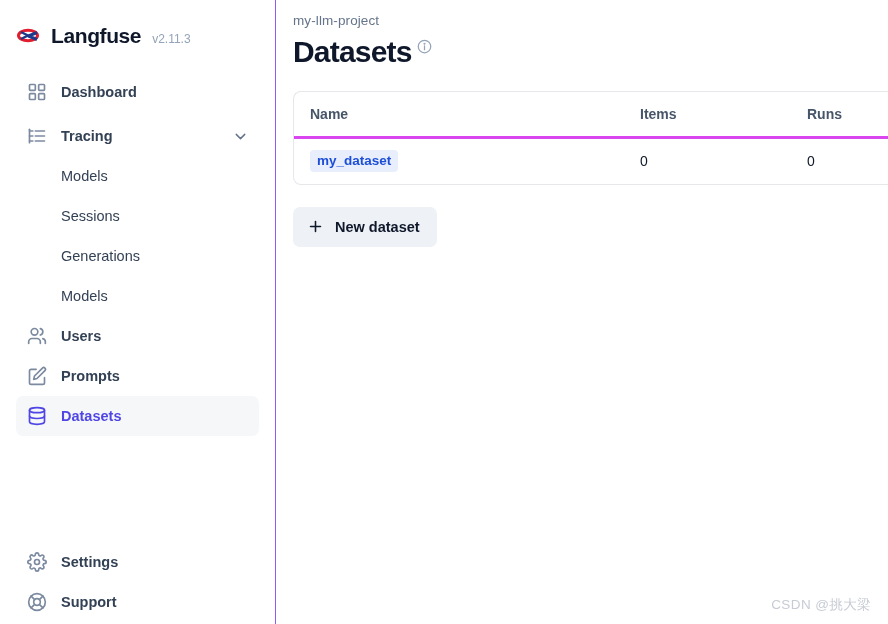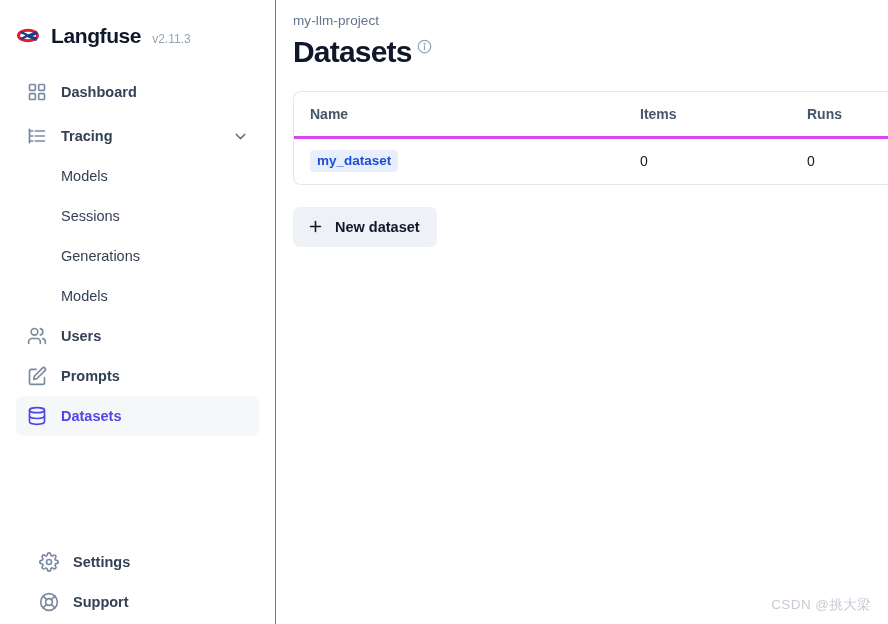--- a/index.html
+++ b/index.html
@@ -101,21 +101,21 @@
     margin-left: auto;
     width: 17px;
     height: 17px;
     color: #64748b;
     display: flex;
     align-items: center;
     justify-content: center;
   }
   .nav-bottom {
     position: absolute;
-    left: 12px;
+    left: 0;
     right: 0;
     bottom: 0;
     padding: 0 16px 2px 16px;
   }
 
   
   .main {
     flex: 1 1 auto;
     min-width: 0;
     position: relative;

